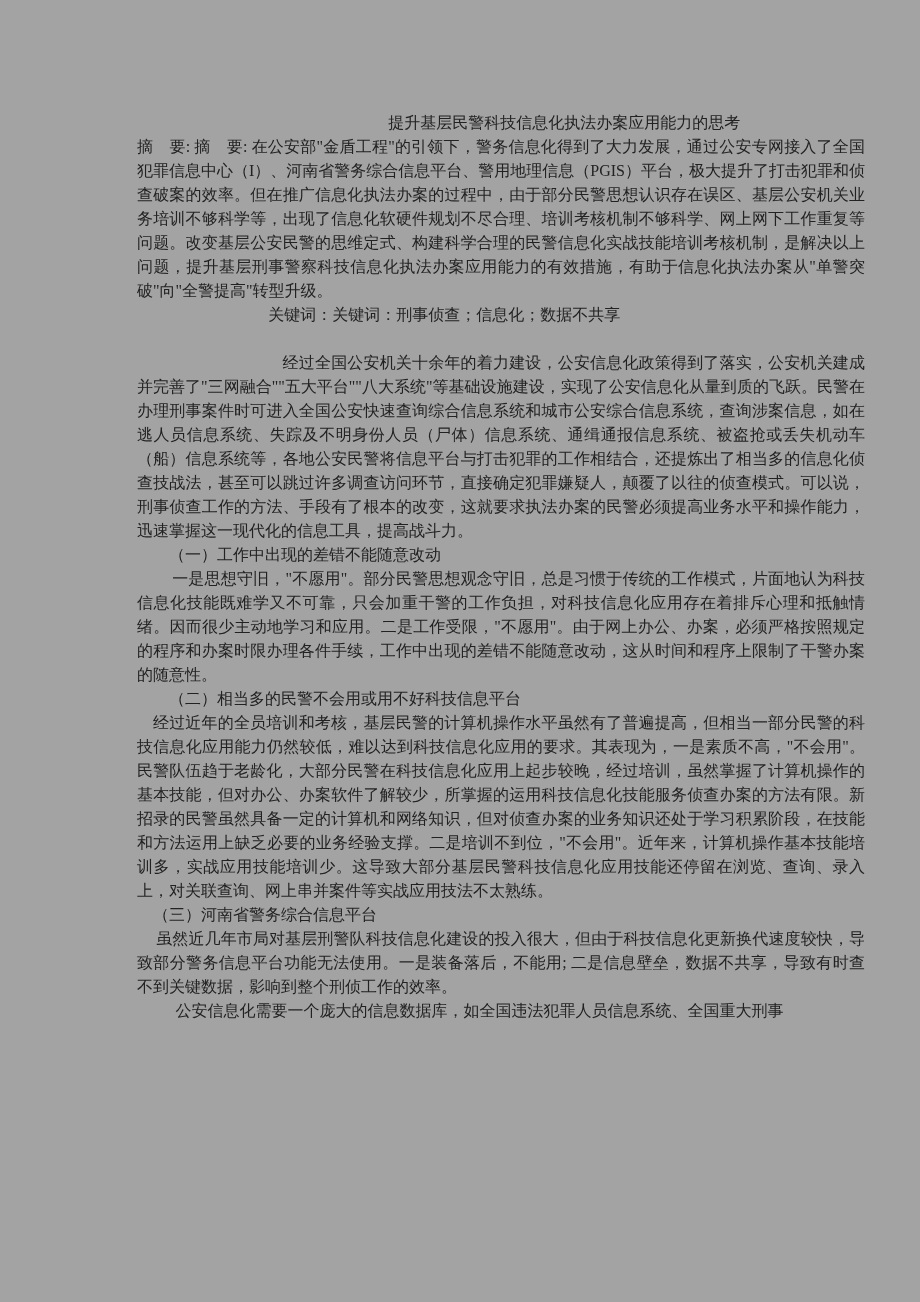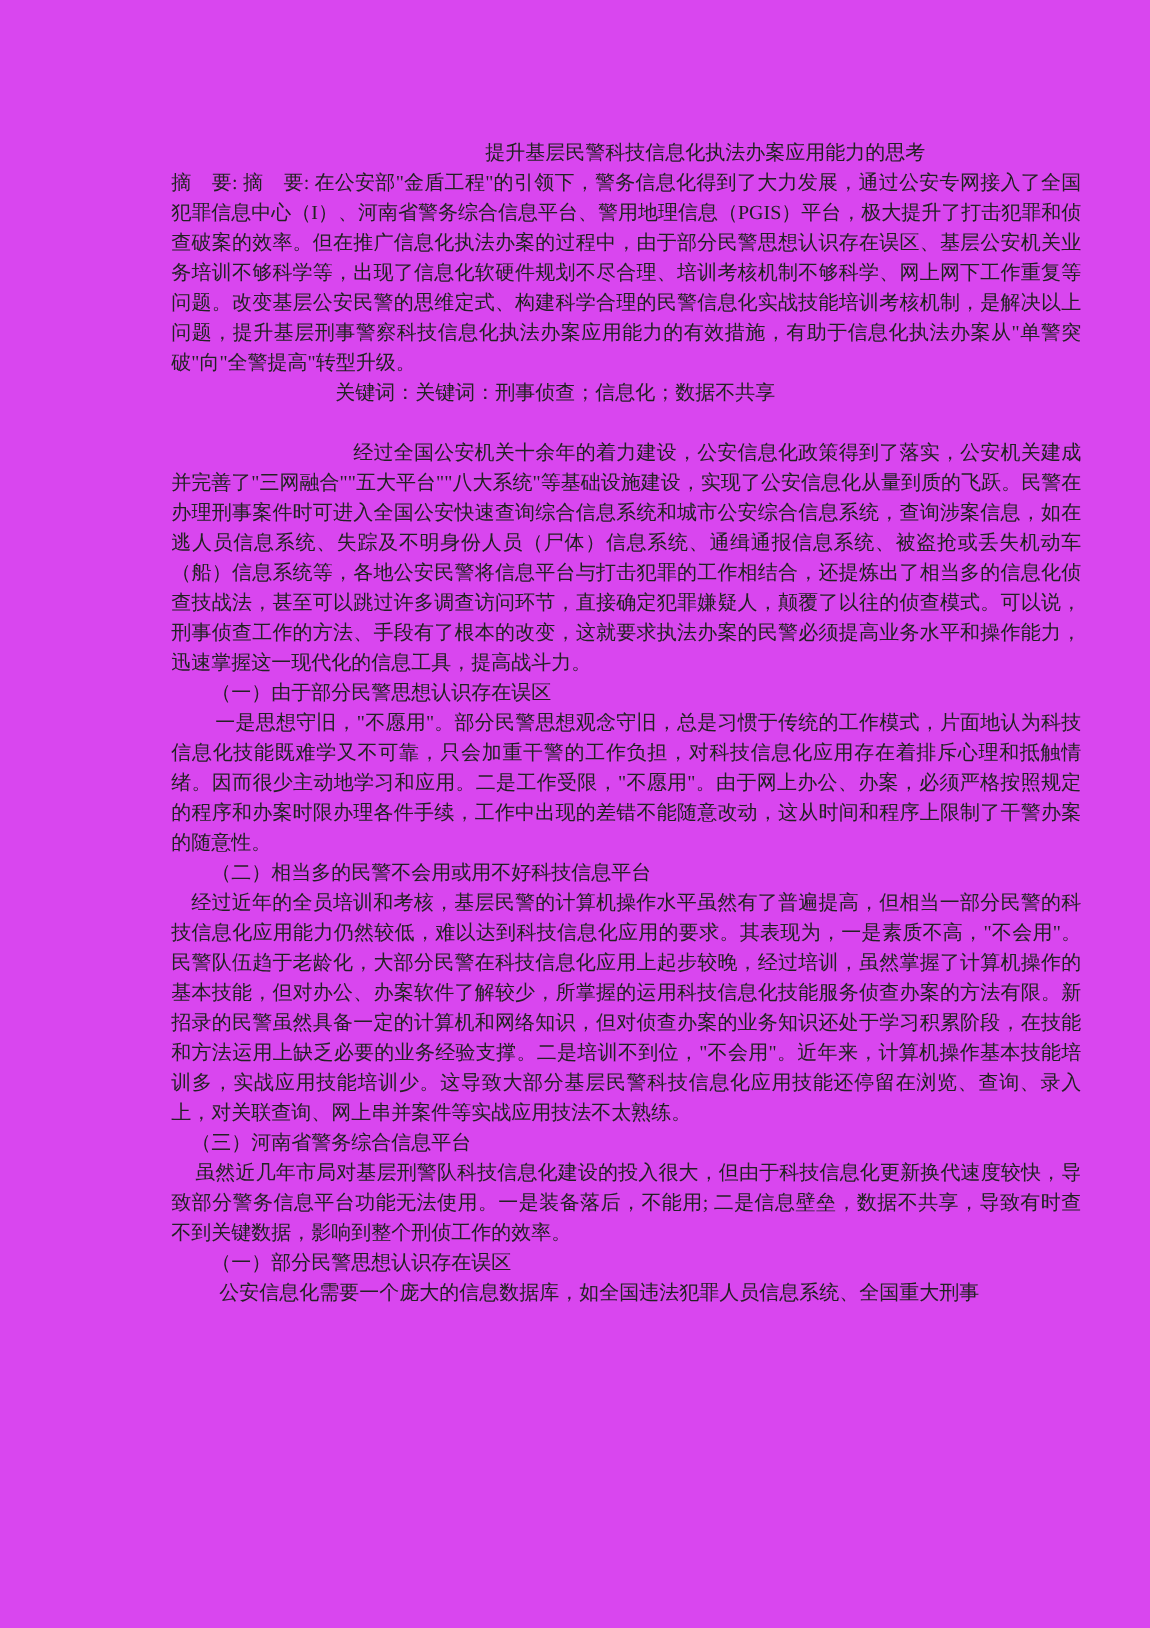--- a/index.html
+++ b/index.html
@@ -4,21 +4,21 @@
 <style>
   html, body {
     margin: 0;
     padding: 0;
     background: #ffffff;
   }
   .page {
     position: relative;
     width: 920px;
     height: 1302px;
-    background: #d946ef;
+    background: #a3a3a3;
     overflow: hidden;
   }
   .doc {
     position: absolute;
     left: 137px;
     top: 111px;
     width: 728px;
     font-family: "Liberation Serif", "DejaVu Serif", serif;
     font-size: 16px;
     line-height: 24px;
@@ -38,22 +38,21 @@
 </head>
 <body>
 
 <div class="page">
   <div class="doc" id="doc">
       <p style="text-indent: 15.7em;">提升基层民警科技信息化执法办案应用能力的思考</p>
       <p style="text-indent: 0em;">摘　要: 摘　要: 在公安部"金盾工程"的引领下，警务信息化得到了大力发展，通过公安专网接入了全国犯罪信息中心（I）、河南省警务综合信息平台、警用地理信息（PGIS）平台，极大提升了打击犯罪和侦查破案的效率。但在推广信息化执法办案的过程中，由于部分民警思想认识存在误区、基层公安机关业务培训不够科学等，出现了信息化软硬件规划不尽合理、培训考核机制不够科学、网上网下工作重复等问题。改变基层公安民警的思维定式、构建科学合理的民警信息化实战技能培训考核机制，是解决以上问题，提升基层刑事警察科技信息化执法办案应用能力的有效措施，有助于信息化执法办案从"单警突破"向"全警提高"转型升级。</p>
       <p style="text-indent: 8.2em;">关键词：关键词：刑事侦查；信息化；数据不共享</p>
       <p class="blank-line"></p>
       <p style="text-indent: 9.1em;">经过全国公安机关十余年的着力建设，公安信息化政策得到了落实，公安机关建成并完善了"三网融合""五大平台""八大系统"等基础设施建设，实现了公安信息化从量到质的飞跃。民警在办理刑事案件时可进入全国公安快速查询综合信息系统和城市公安综合信息系统，查询涉案信息，如在逃人员信息系统、失踪及不明身份人员（尸体）信息系统、通缉通报信息系统、被盗抢或丢失机动车（船）信息系统等，各地公安民警将信息平台与打击犯罪的工作相结合，还提炼出了相当多的信息化侦查技战法，甚至可以跳过许多调查访问环节，直接确定犯罪嫌疑人，颠覆了以往的侦查模式。可以说，刑事侦查工作的方法、手段有了根本的改变，这就要求执法办案的民警必须提高业务水平和操作能力，迅速掌握这一现代化的信息工具，提高战斗力。</p>
-      <p style="text-indent: 2em;">（一）由于部分民警思想认识存在误区</p>
+      <p style="text-indent: 2em;">（一）工作中出现的差错不能随意改动</p>
       <p style="text-indent: 2.2em;">一是思想守旧，"不愿用"。部分民警思想观念守旧，总是习惯于传统的工作模式，片面地认为科技信息化技能既难学又不可靠，只会加重干警的工作负担，对科技信息化应用存在着排斥心理和抵触情绪。因而很少主动地学习和应用。二是工作受限，"不愿用"。由于网上办公、办案，必须严格按照规定的程序和办案时限办理各件手续，工作中出现的差错不能随意改动，这从时间和程序上限制了干警办案的随意性。</p>
       <p style="text-indent: 2em;">（二）相当多的民警不会用或用不好科技信息平台</p>
       <p style="text-indent: 1em;">经过近年的全员培训和考核，基层民警的计算机操作水平虽然有了普遍提高，但相当一部分民警的科技信息化应用能力仍然较低，难以达到科技信息化应用的要求。其表现为，一是素质不高，"不会用"。民警队伍趋于老龄化，大部分民警在科技信息化应用上起步较晚，经过培训，虽然掌握了计算机操作的基本技能，但对办公、办案软件了解较少，所掌握的运用科技信息化技能服务侦查办案的方法有限。新招录的民警虽然具备一定的计算机和网络知识，但对侦查办案的业务知识还处于学习积累阶段，在技能和方法运用上缺乏必要的业务经验支撑。二是培训不到位，"不会用"。近年来，计算机操作基本技能培训多，实战应用技能培训少。这导致大部分基层民警科技信息化应用技能还停留在浏览、查询、录入上，对关联查询、网上串并案件等实战应用技法不太熟练。</p>
       <p style="text-indent: 1em;">（三）河南省警务综合信息平台</p>
       <p style="text-indent: 1.2em;">虽然近几年市局对基层刑警队科技信息化建设的投入很大，但由于科技信息化更新换代速度较快，导致部分警务信息平台功能无法使用。一是装备落后，不能用; 二是信息壁垒，数据不共享，导致有时查不到关键数据，影响到整个刑侦工作的效率。</p>
-      <p style="text-indent: 2em;">（一）部分民警思想认识存在误区</p>
       <p style="text-indent: 2.4em;">公安信息化需要一个庞大的信息数据库，如全国违法犯罪人员信息系统、全国重大刑事</p>
     </div>
 </div>
 
 </body></html>

